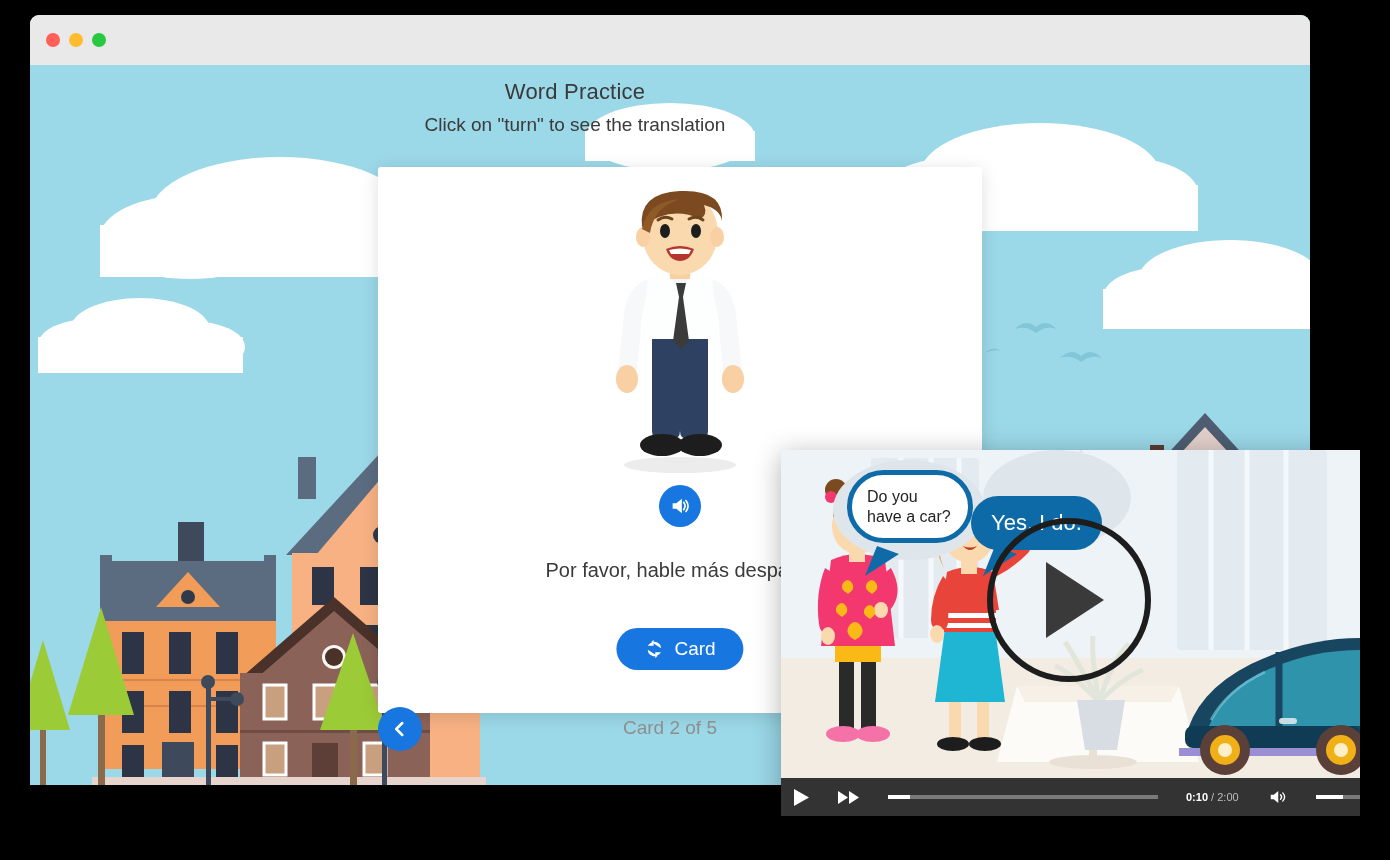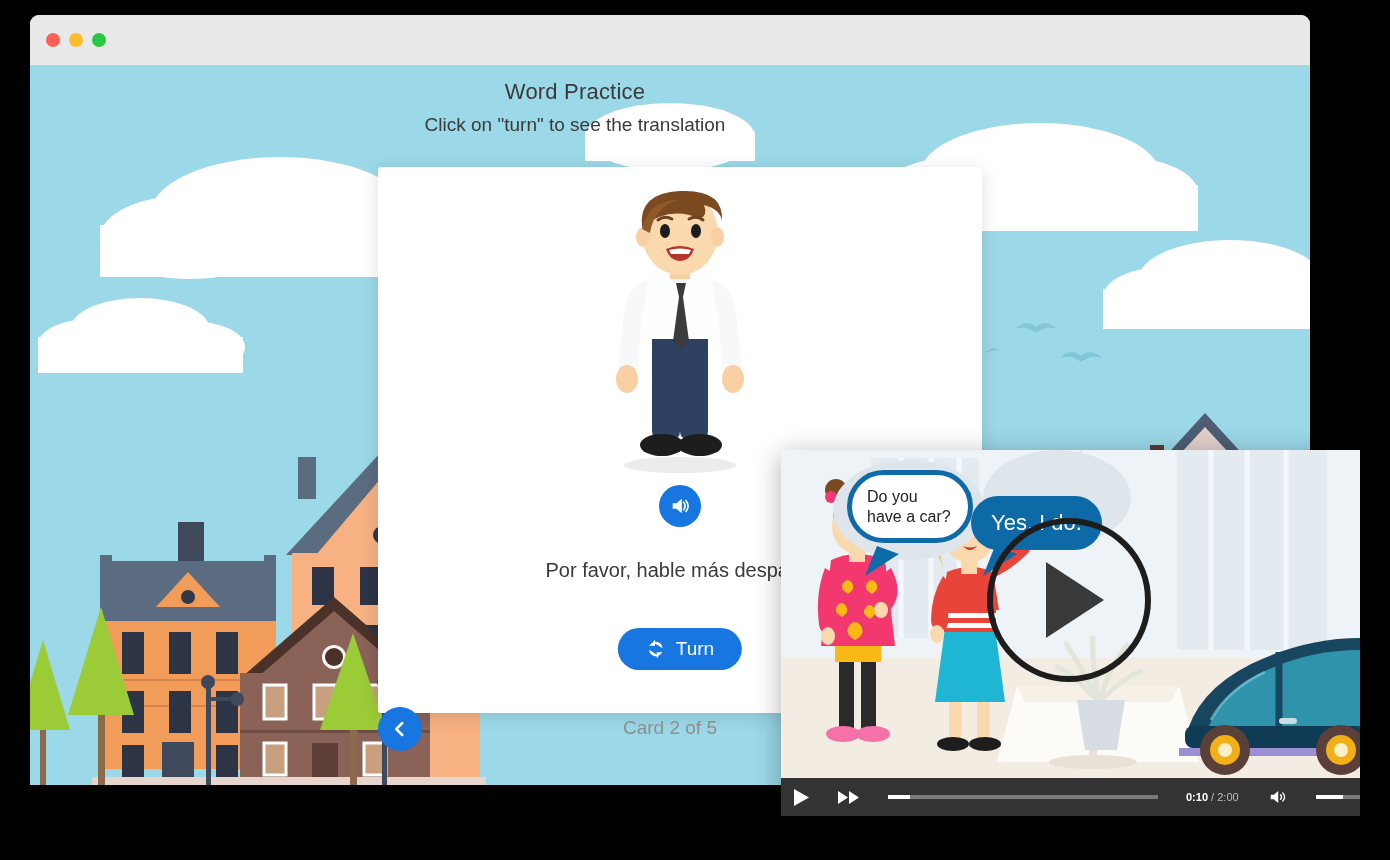--- a/index.html
+++ b/index.html
@@ -255,21 +255,21 @@
         </svg>
       </div>
 
       <div id="card-phrase">Por favor, hable más despacio</div>
 
       <button id="turn-btn">
         <svg width="20" height="20" viewBox="0 0 24 24">
           <path d="M20 11 a8 8 0 0 0 -13.7 -5.2 L4 8 h7 V1 L8.4 3.6" fill="#fff"></path>
           <path d="M4 13 a8 8 0 0 0 13.7 5.2 L20 16 h-7 v7 l2.6 -2.6" fill="#fff"></path>
         </svg>
-        <span>Turn</span>
+        <span>Card</span>
       </button>
     </div>
 
     <div id="nav-row">
       <button id="prev-btn">
         <svg width="18" height="18" viewBox="0 0 24 24">
           <path d="M15 4 L7 12 L15 20" stroke="#fff" stroke-width="3.4" fill="none" stroke-linecap="round" stroke-linejoin="round"></path>
         </svg>
       </button>
       <div id="card-counter">Card 2 of 5</div>

